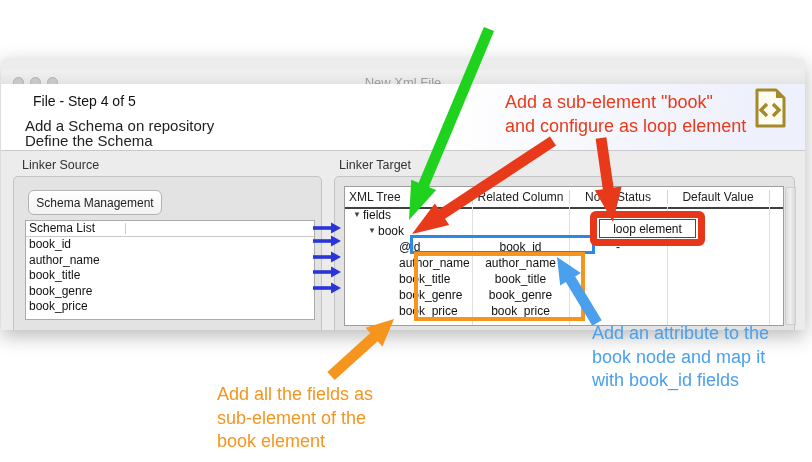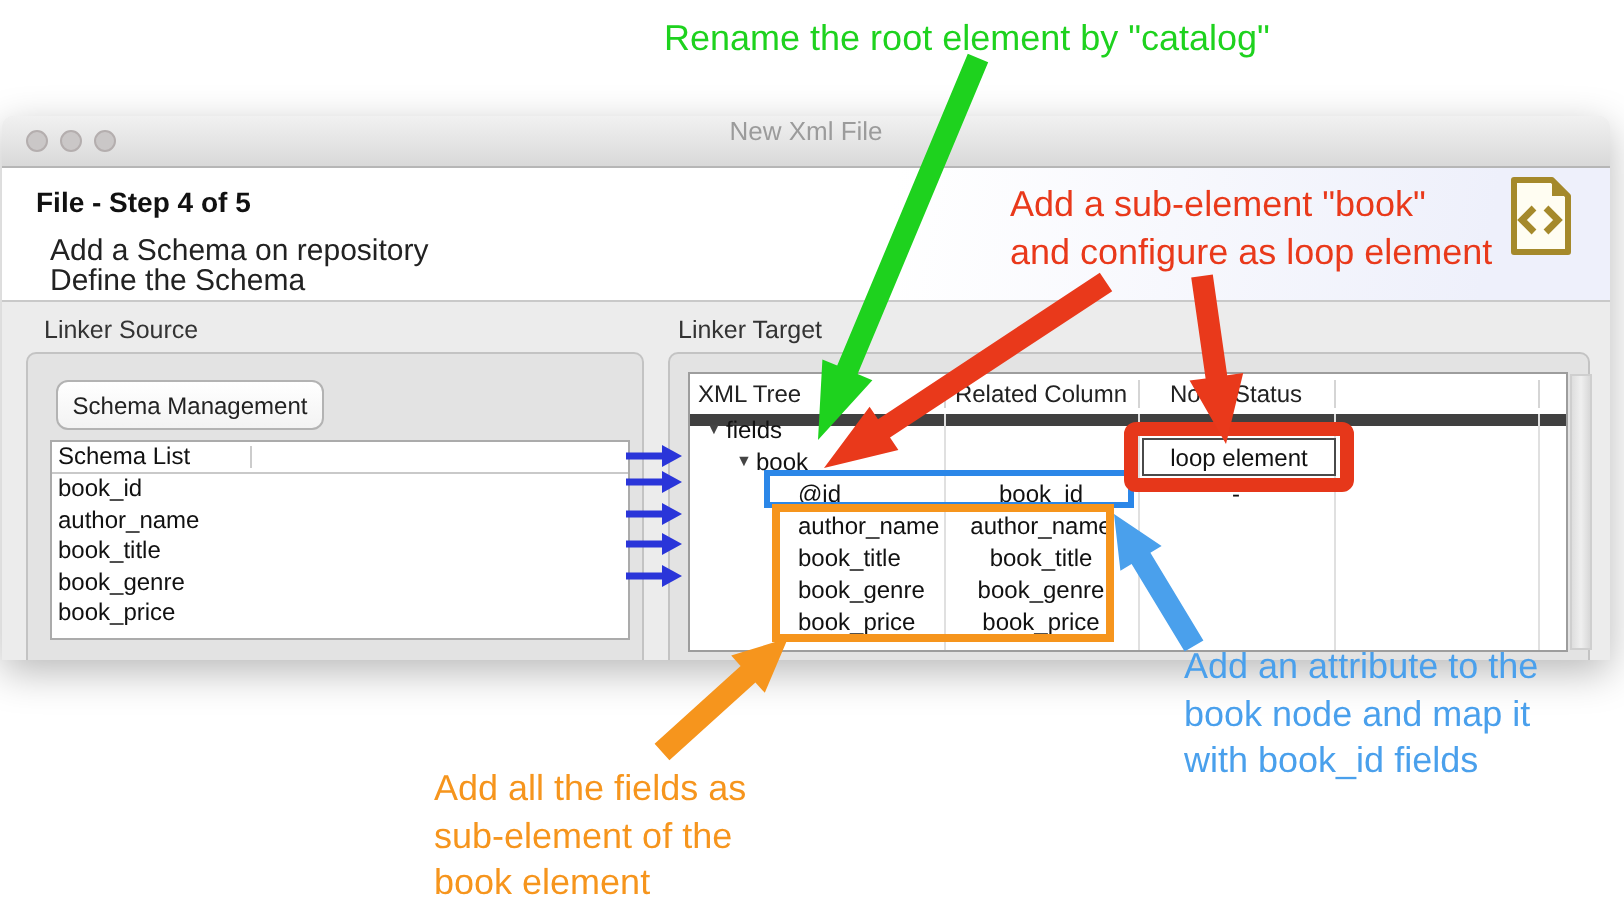--- a/index.html
+++ b/index.html
@@ -1,30 +1,30 @@
 <!DOCTYPE html>
 <html><head>
 <meta charset="utf-8">
 <style>
   html,body{margin:0;padding:0;background:#ffffff;}
   #canvas{position:relative;width:812px;height:462px;background:#ffffff;overflow:hidden;
           font-family:"Liberation Sans",sans-serif;}
   
   #win{position:absolute;left:1px;top:58px;width:804px;height:272px;background:#ececec;
        border-radius:6px 6px 0 0;box-shadow:0 6px 20px rgba(0,0,0,.28);overflow:hidden;}
-  #titlebar{position:absolute;left:0;top:0;width:100%;height:25px;
+  #titlebar{position:absolute;left:0;top:12px;width:100%;height:25px;
             background:linear-gradient(#f1f1f1,#d9d9d9);border-bottom:1px solid #b6b6b6;
-            border-radius:6px 6px 0 0;display:flex;justify-content:center;}
+            border-radius:6px 6px 0 0;display:flex;align-items:center;justify-content:center;}
   .tl{position:absolute;top:7px;width:11px;height:11px;border-radius:50%;
       background:#cac7c7;border:1px solid #b4aeae;box-sizing:border-box;}
   #titlebar .t1{left:12px}.t2{left:29px}.t3{left:46px}
   #wintitle{font-size:13px;color:#9b9b9b;}
   #header{position:absolute;left:0;top:26px;width:100%;height:66px;
           background:linear-gradient(100deg,#ffffff 55%,#eef0fb 92%);}
-  #step-title{position:absolute;left:17px;top:9px;font-size:14px;font-weight:bold;color:#111;}
+  #step-title{position:absolute;left:32px;top:9px;font-size:14px;font-weight:normal;color:#111;}
   .subtxt{position:absolute;left:24px;font-size:15px;color:#222;}
   #sub1{top:33px}#sub2{top:48px}
   #hdr-divider{position:absolute;left:0;top:92px;width:100%;height:1px;background:#c9c9c9;}
   .panel-label{position:absolute;top:100px;font-size:12.5px;color:#333;}
   #lbl-source{left:21px}#lbl-target{left:338px}
   .groupbox{position:absolute;top:118px;height:160px;background:#e3e3e3;
             border:1px solid #c3c3c3;border-radius:5px;box-sizing:border-box;}
   #src-box{left:12px;width:309px;}
   #tgt-box{left:333px;width:461px;}
   
@@ -33,36 +33,36 @@
               font-size:12px;color:#222;display:flex;align-items:center;justify-content:center;}
   #schema-list{position:absolute;left:11px;top:43px;width:290px;height:100px;background:#fff;
                border:1px solid #ababab;box-sizing:border-box;font-size:12px;color:#111;}
   #schema-list-header{position:relative;height:15px;line-height:15px;padding-left:3px;
                       border-bottom:1px solid #c9c9c9;}
   #schema-col-divider{position:absolute;left:99px;top:2px;width:1px;height:11px;background:#ccc;}
   .src-item{height:15.5px;line-height:15.5px;padding-left:3px;}
   
   #tgt-table{position:absolute;left:9px;top:9px;width:440px;height:140px;background:#fff;
              border:1px solid #9d9d9d;box-sizing:border-box;font-size:12px;color:#111;}
-  #tgt-header{position:absolute;left:0;top:0;width:100%;height:20px;border-bottom:6px solid #404040;text-decoration:underline;}
+  #tgt-header{position:absolute;left:0;top:0;width:100%;height:20px;border-bottom:2px solid #404040;text-decoration:underline;}
   .hcell{position:absolute;top:0;height:20px;line-height:20px;color:#222;}
   .hc-left{padding-left:4px;text-align:left;}
   .hc-center{text-align:center;}
   .hdiv{position:absolute;top:3px;width:1px;height:14px;background:#d5d5d5;}
   .vline{position:absolute;top:20px;bottom:0;width:1px;background:#e0e0e0;}
   #tgt-rows{position:absolute;left:0;top:20px;width:100%;}
   .trow{position:relative;height:16px;line-height:16px;}
   .tri{position:absolute;top:0;font-size:8px;color:#444;}
   .tree-txt{position:absolute;top:0;white-space:nowrap;}
   .rel-cell{position:absolute;left:127px;width:97px;top:0;text-align:center;}
   .st-cell{position:absolute;left:224px;width:98px;top:0;text-align:center;}
   #tgt-scroll{position:absolute;left:450px;top:10px;width:11px;height:138px;
               background:linear-gradient(90deg,#dedede,#efefef 50%,#d8d8d8);border:1px solid #cfcfcf;box-sizing:border-box;}
   
-  .hilite{position:absolute;box-sizing:border-box;z-index:5;}
+  .hilite{position:absolute;box-sizing:border-box;z-index:5;margin-left:28px;}
   #red-box{left:562px;top:211px;width:115px;height:35px;border:7px solid #e6371a;border-radius:6px;}
   #red-box-inner{position:absolute;left:2px;top:1px;right:2px;bottom:1px;background:#fff;
                  border:1px solid #4a4a4a;font-size:12px;color:#111;
                  display:flex;align-items:center;justify-content:center;}
   #blue-box{left:382px;top:235px;width:185px;height:19px;border:3px solid #2b87e8;}
   #orange-box{left:386px;top:252px;width:171px;height:69px;border:4px solid #f6951d;}
   
   .annot{position:absolute;z-index:11;font-size:18px;line-height:23.5px;white-space:nowrap;}
   #annot-green{left:332px;top:8px;color:#1ed21e;}
   #annot-red{left:505px;top:91px;color:#e9391b;}
@@ -117,20 +117,21 @@
     </div>
 
     <div id="tgt-box" class="groupbox">
       <div id="tgt-table">
         <div id="tgt-header">
             <div class="hcell hc-left" style="left: 0px; width: 127px;">XML Tree</div>
             <div class="hcell hc-center" style="left: 127px; width: 97px;">Related Column</div>
             <div class="hdiv" style="left: 127px;"></div>
             <div class="hcell hc-center" style="left: 224px; width: 98px;">Node Status</div>
             <div class="hdiv" style="left: 224px;"></div>
+            <div class="hcell hc-center" style="left: 322px; width: 102px;">Default Value</div>
             <div class="hdiv" style="left: 322px;"></div>
             <div class="hcell hc-center" style="left: 424px; width: 16px;"></div>
             <div class="hdiv" style="left: 424px;"></div>
           </div>
         <div class="vline" style="left:127px"></div>
         <div class="vline" style="left:224px"></div>
         <div class="vline" style="left:322px"></div>
         <div class="vline" style="left:424px"></div>
         <div id="tgt-rows">
             <div class="trow">
@@ -202,21 +203,20 @@
     <polygon fill="#1ed21e" points="483.9,26.9 418.6,182.8 411.2,179.7 409,220 436.2,190.1 428.8,187.0 494.1,31.1"></polygon>
 
     <polygon fill="#e9391b" points="549.9,136.4 439.0,209.6 434.8,203.4 412,234 449.2,225.0 445.0,218.8 556.1,145.6"></polygon>
     <polygon fill="#e9391b" points="595.6,138.8 602.8,189.2 594.8,190.3 613,222 621.6,186.5 613.6,187.6 606.4,137.2"></polygon>
 
     <polygon fill="#4aa0ec" points="601.7,320.2 575.2,276.4 580.8,273.0 557,257 560.2,285.4 565.8,282.0 592.3,325.8"></polygon>
 
     <polygon fill="#f6951d" points="334.7,380.1 377.7,341.2 382.4,346.4 394,319 365.6,327.8 370.3,333.0 327.3,371.9"></polygon>
   </svg>
 
-  <div id="annot-green" class="annot">Rename the root element by "catalog"</div>
   <div id="annot-red" class="annot">
     <div>Add a sub-element "book"</div>
     <div>and configure as loop element</div>
   </div>
   <div id="annot-blue" class="annot">
     <div>Add an attribute to the</div>
     <div>book node and map it</div>
     <div>with book_id fields</div>
   </div>
   <div id="annot-orange" class="annot">

